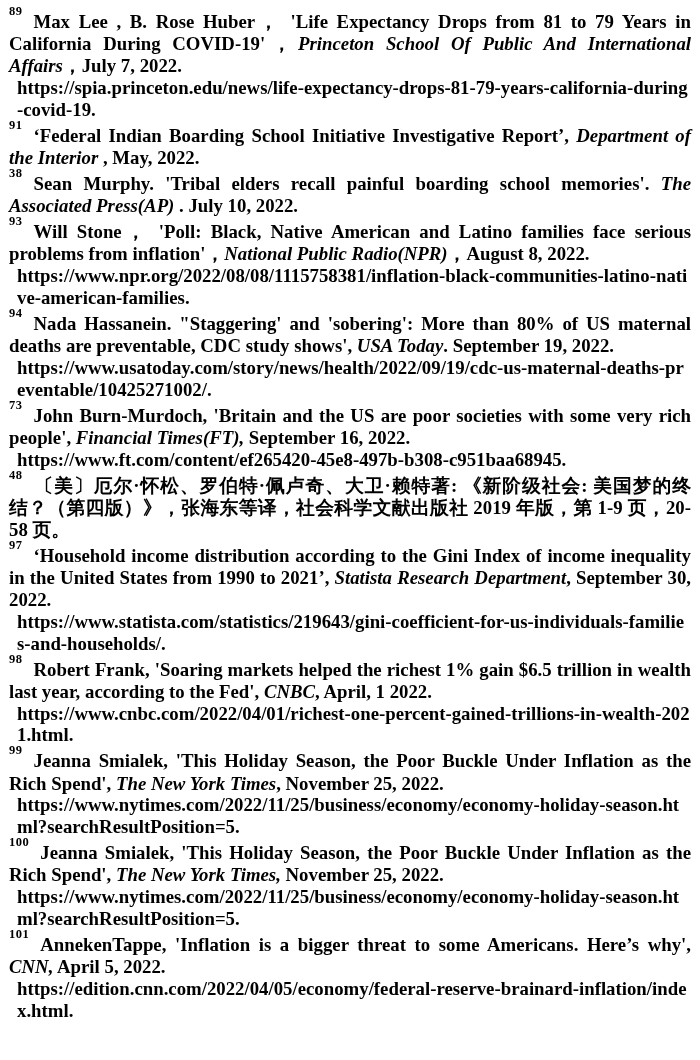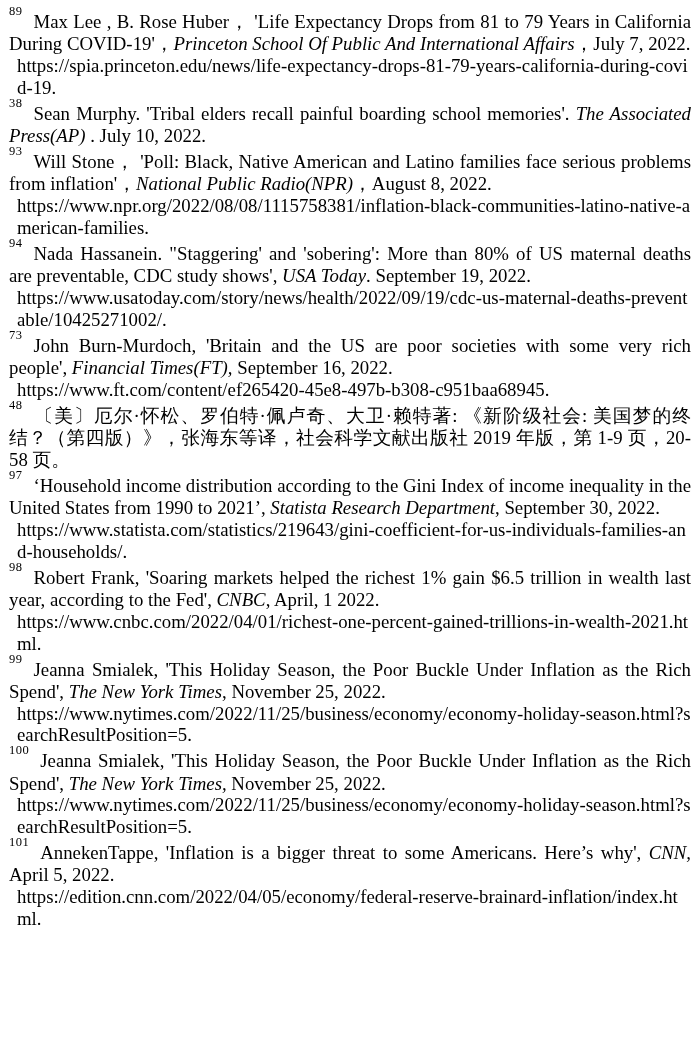--- a/index.html
+++ b/index.html
@@ -7,20 +7,21 @@
   .page {
     box-sizing: border-box;
     width: 700px;
     height: 1060px;
     padding: 7px 9px 11px 9px;
     font-family: "Liberation Serif", "DejaVu Serif", serif;
     font-size: 18.8px;
     line-height: 21.9px;
     color: #000000;
     text-align: justify;
+    font-weight: bold;
   }
   .footnote { margin: 0; }
   .fn-num {
     font-size: 12.5px;
     position: relative;
     top: -6px;
     margin-right: 11px;
     letter-spacing: 0.5px;
   }
   .seg-italic { font-style: italic; }
@@ -30,20 +31,21 @@
     text-align: justify;
     margin-left: 8px;
   }
 </style>
 </head>
 <body>
 
 <div class="page">
   <div>
       <div class="footnote"><sup class="fn-num">89</sup><span class="seg-plain">Max Lee , B. Rose Huber， 'Life Expectancy Drops from 81 to 79 Years in California During COVID-19'，</span><span class="seg-italic">Princeton School Of Public And International Affairs</span><span class="seg-plain">，July 7, 2022.</span><span class="url">https://spia.princeton.edu/news/life-expectancy-drops-81-79-years-california-during-covid-19.</span></div>
+      <div class="footnote"><sup class="fn-num">91</sup><span class="seg-plain">‘Federal Indian Boarding School Initiative Investigative Report’, </span><span class="seg-italic">Department of the Interior</span><span class="seg-plain"> , May, 2022.</span></div>
       <div class="footnote"><sup class="fn-num">38</sup><span class="seg-plain">Sean Murphy. 'Tribal elders recall painful boarding school memories'. </span><span class="seg-italic">The Associated Press(AP)</span><span class="seg-plain"> . July 10, 2022.</span></div>
       <div class="footnote"><sup class="fn-num">93</sup><span class="seg-plain">Will Stone， 'Poll: Black, Native American and Latino families face serious problems from inflation'，</span><span class="seg-italic">National Public Radio(NPR)</span><span class="seg-plain">，August 8, 2022.</span><span class="url">https://www.npr.org/2022/08/08/1115758381/inflation-black-communities-latino-native-american-families.</span></div>
       <div class="footnote"><sup class="fn-num">94</sup><span class="seg-plain">Nada Hassanein. "Staggering' and 'sobering': More than 80% of US maternal deaths are preventable, CDC study shows', </span><span class="seg-italic">USA Today</span><span class="seg-plain">. September 19, 2022.</span><span class="url">https://www.usatoday.com/story/news/health/2022/09/19/cdc-us-maternal-deaths-preventable/10425271002/.</span></div>
       <div class="footnote"><sup class="fn-num">73</sup><span class="seg-plain">John Burn-Murdoch, 'Britain and the US are poor societies with some very rich people', </span><span class="seg-italic">Financial Times(FT),</span><span class="seg-plain"> September 16, 2022.</span><span class="url">https://www.ft.com/content/ef265420-45e8-497b-b308-c951baa68945.</span></div>
       <div class="footnote"><sup class="fn-num">48</sup><span class="seg-plain">〔美〕厄尔·怀松、罗伯特·佩卢奇、大卫·赖特著: 《新阶级社会: 美国梦的终结？（第四版）》，张海东等译，社会科学文献出版社 2019 年版，第 1-9 页，20-58 页。</span></div>
       <div class="footnote"><sup class="fn-num">97</sup><span class="seg-plain">‘Household income distribution according to the Gini Index of income inequality in the United States from 1990 to 2021’, </span><span class="seg-italic">Statista Research Department</span><span class="seg-plain">, September 30, 2022.</span><span class="url">https://www.statista.com/statistics/219643/gini-coefficient-for-us-individuals-families-and-households/.</span></div>
       <div class="footnote"><sup class="fn-num">98</sup><span class="seg-plain">Robert Frank, 'Soaring markets helped the richest 1% gain $6.5 trillion in wealth last year, according to the Fed', </span><span class="seg-italic">CNBC</span><span class="seg-plain">, April, 1 2022.</span><span class="url">https://www.cnbc.com/2022/04/01/richest-one-percent-gained-trillions-in-wealth-2021.html.</span></div>
       <div class="footnote"><sup class="fn-num">99</sup><span class="seg-plain">Jeanna Smialek, 'This Holiday Season, the Poor Buckle Under Inflation as the Rich Spend', </span><span class="seg-italic">The New York Times</span><span class="seg-plain">, November 25, 2022.</span><span class="url">https://www.nytimes.com/2022/11/25/business/economy/economy-holiday-season.html?searchResultPosition=5.</span></div>
       <div class="footnote"><sup class="fn-num">100</sup><span class="seg-plain">Jeanna Smialek, 'This Holiday Season, the Poor Buckle Under Inflation as the Rich Spend', </span><span class="seg-italic">The New York Times,</span><span class="seg-plain"> November 25, 2022.</span><span class="url">https://www.nytimes.com/2022/11/25/business/economy/economy-holiday-season.html?searchResultPosition=5.</span></div>
       <div class="footnote"><sup class="fn-num">101</sup><span class="seg-plain">AnnekenTappe, 'Inflation is a bigger threat to some Americans. Here’s why', </span><span class="seg-italic">CNN,</span><span class="seg-plain"> April 5, 2022.</span><span class="url">https://edition.cnn.com/2022/04/05/economy/federal-reserve-brainard-inflation/index.html.</span></div>

